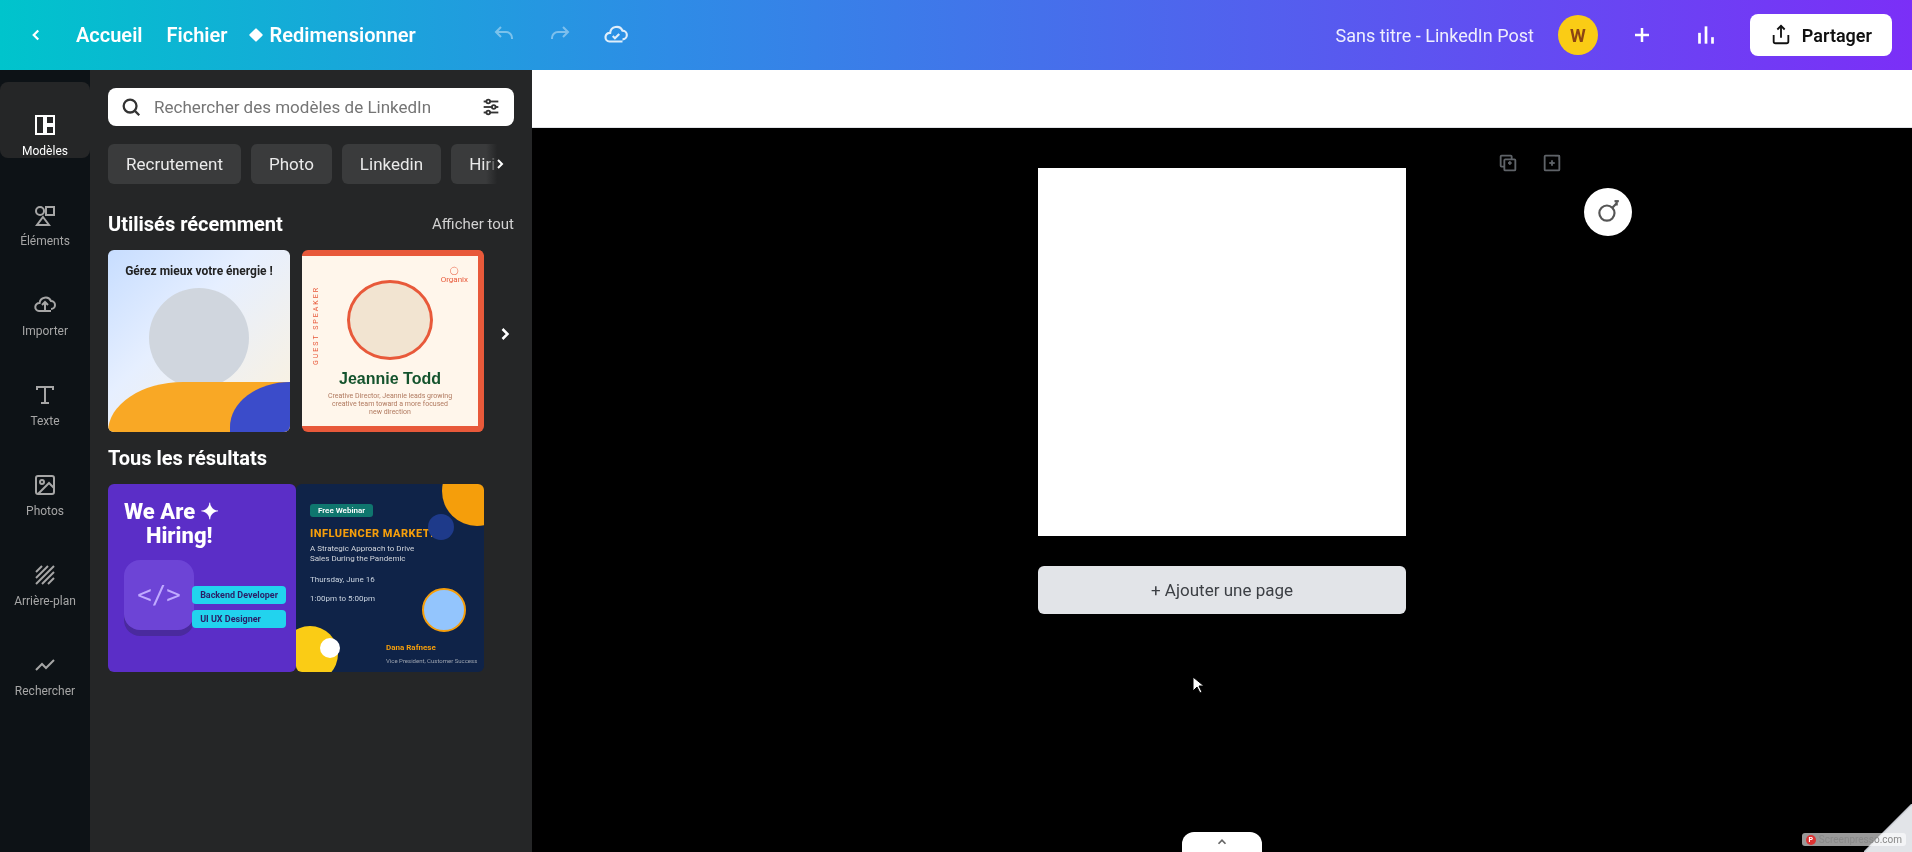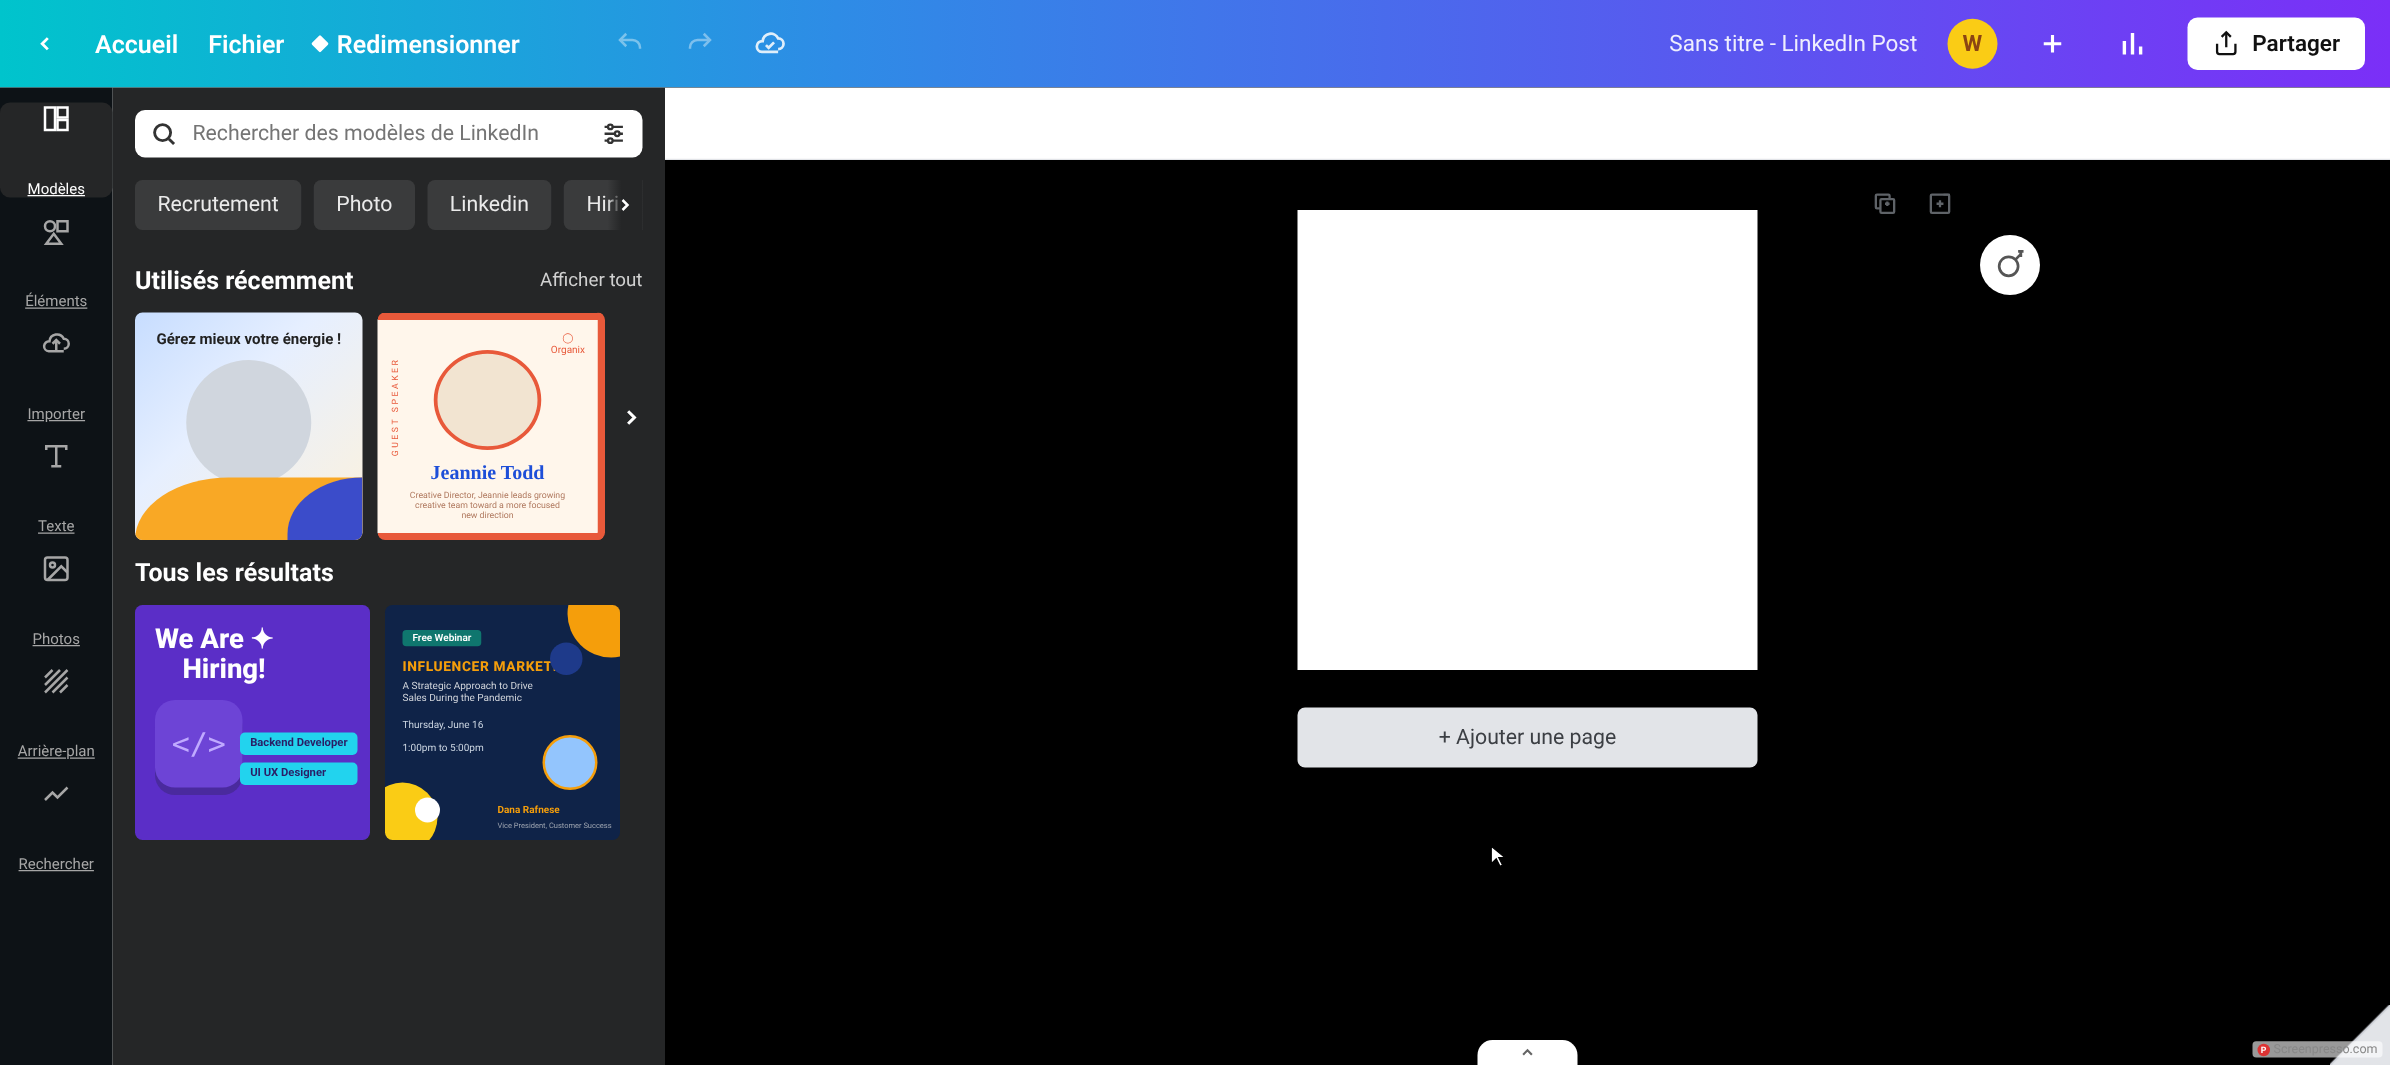--- a/index.html
+++ b/index.html
@@ -20,54 +20,54 @@
 .avatar { width: 40px; height: 40px; border-radius: 50%; background: #facc15; color: #8B4513; display: flex; align-items: center; justify-content: center; font-weight: 700; font-size: 18px; cursor: pointer; }
 .plus-circ { width: 40px; height: 40px; border-radius: 50%; display: flex; align-items: center; justify-content: center; cursor: pointer; }
 .right-ico { width: 40px; height: 40px; display: flex; align-items: center; justify-content: center; cursor: pointer; }
 .share-btn { background: #fff; color: #111; border-radius: 8px; padding: 10px 20px; display: flex; align-items: center; gap: 10px; font-size: 18px; font-weight: 600; cursor: pointer; }
 
 
 .main { flex: 1; display: flex; min-height: 0; }
 
 
 .rail { width: 90px; background: #0d1216; display: flex; flex-direction: column; align-items: center; padding-top: 12px; gap: 14px; }
-.rail-item { width: 90px; height: 76px; display: flex; flex-direction: column; align-items: center; justify-content: space-between; gap: 6px; color: #a6a6a6; font-size: 12px; cursor: pointer; border-radius: 8px; text-decoration: underline; }
+.rail-item { width: 90px; height: 76px; display: flex; flex-direction: column; align-items: center; justify-content: flex-end; gap: 6px; color: #a6a6a6; font-size: 12px; cursor: pointer; border-radius: 8px; }
 .rail-item.active { background: #252627; color: #fff; }
 .rail-ico { width: 26px; height: 26px; display: flex; align-items: center; justify-content: center; }
 
 
 .panel { width: 442px; background: #252627; color: #fff; padding: 18px; display: flex; flex-direction: column; overflow: hidden; position: relative; }
 .searchbox { display: flex; align-items: center; background: #fff; border-radius: 8px; padding: 8px 12px; gap: 12px; }
 .search-input { flex: 1; border: none; outline: none; font-size: 17px; color: #333; min-width: 0; }
 .chips { display: flex; gap: 10px; margin-top: 18px; position: relative; overflow: hidden; }
 .chip { background: #3a3b3c; color: #eaeaea; padding: 10px 18px; border-radius: 6px; font-size: 17px; white-space: nowrap; cursor: pointer; }
 .chip-arrow { position: absolute; right: 0; top: 0; bottom: 0; width: 28px; display: flex; align-items: center; justify-content: center; background: linear-gradient(90deg, rgba(37,38,39,0) 0%, #252627 40%); cursor: pointer; }
 .sect { margin-top: 28px; }
 .sect-head { display: flex; justify-content: space-between; align-items: center; margin-bottom: 14px; }
 .sect-title { font-size: 20px; font-weight: 700; }
 .sect-link { font-size: 15px; color: #d1d1d1; cursor: pointer; }
 .trow { display: flex; gap: 12px; position: relative; height: 168px; }
 .thumb { width: 182px; height: 182px; border-radius: 6px; overflow: hidden; flex-shrink: 0; cursor: pointer; position: relative; }
 .trow .row-arrow { position: absolute; right: -6px; top: 50%; transform: translateY(-50%); width: 30px; height: 30px; display: flex; align-items: center; justify-content: center; cursor: pointer; }
-.t2row { display: flex; gap: 12px; }
+.t2row { display: flex; }
 .thumb2 { width: 188px; height: 188px; border-radius: 6px; overflow: hidden; cursor: pointer; position: relative; }
 
 
 .th1 { background: linear-gradient(135deg, #c7ddff 0%, #e6efff 40%, #fdf2dc 100%); display: flex; flex-direction: column; align-items: center; padding: 14px; }
 .th1 .head { font-size: 12px; font-weight: 700; color: #222; }
 .th1 .circ { width: 100px; height: 100px; border-radius: 50%; background: #d0d6de; margin-top: 10px; }
 .th1 .blob { position: absolute; bottom: 0; left: 0; right: 0; height: 50px; background: #f9a825; border-top-left-radius: 90px 60px; }
 .th1 .blob2 { position: absolute; bottom: 0; right: 0; width: 60px; height: 50px; background: #3b4cca; border-top-left-radius: 80px 60px; }
 
 
 .th2 { background: #fff6eb; border-top: 6px solid #e8593a; border-right: 6px solid #e8593a; border-bottom: 6px solid #e8593a; display: flex; flex-direction: column; align-items: center; padding: 10px; }
 .th2 .brand { position: absolute; right: 10px; top: 10px; color: #e8593a; font-size: 8px; text-align: center; }
 .th2 .vlab { position: absolute; left: 10px; top: 30px; font-size: 7px; color: #e8593a; writing-mode: vertical-rl; transform: rotate(180deg); letter-spacing: 2px; }
 .th2 .circ { width: 86px; height: 86px; border-radius: 50%; border: 3px solid #e8593a; background: #f2e4d1; margin-top: 14px; }
-.th2 .name { font-family: Liberation Serif, serif; font-size: 16px; font-weight: 700; color: #1d4ed8; margin-top: 10px; }
+.th2 .name { font-family: Liberation Sans, sans-serif; font-size: 16px; font-weight: 700; color: #14532d; margin-top: 10px; }
 .th2 .desc { font-size: 7px; color: #b0795f; text-align: center; margin-top: 4px; padding: 0 14px; }
 
 
 .r1 { background: #5b2ec7; padding: 16px; color: #fff; }
 .r1 .t { font-size: 22px; font-weight: 800; line-height: 1.1; }
 .r1 .cube { width: 70px; height: 70px; background: #6d44d6; border-radius: 16px; display: flex; align-items: center; justify-content: center; margin-top: 12px; font-family: monospace; font-size: 24px; color: #c0aaff; box-shadow: 0 6px 0 #4a2a9e; }
 .r1 .lbls { position: absolute; right: 10px; bottom: 44px; display: flex; flex-direction: column; gap: 6px; }
 .r1 .lbl { background: #22d3ee; color: #2b1e66; font-size: 9px; font-weight: 700; padding: 4px 8px; border-radius: 4px; }
 
 .r2 { background: #0f2348; padding: 14px; color: #fff; position: relative; }

